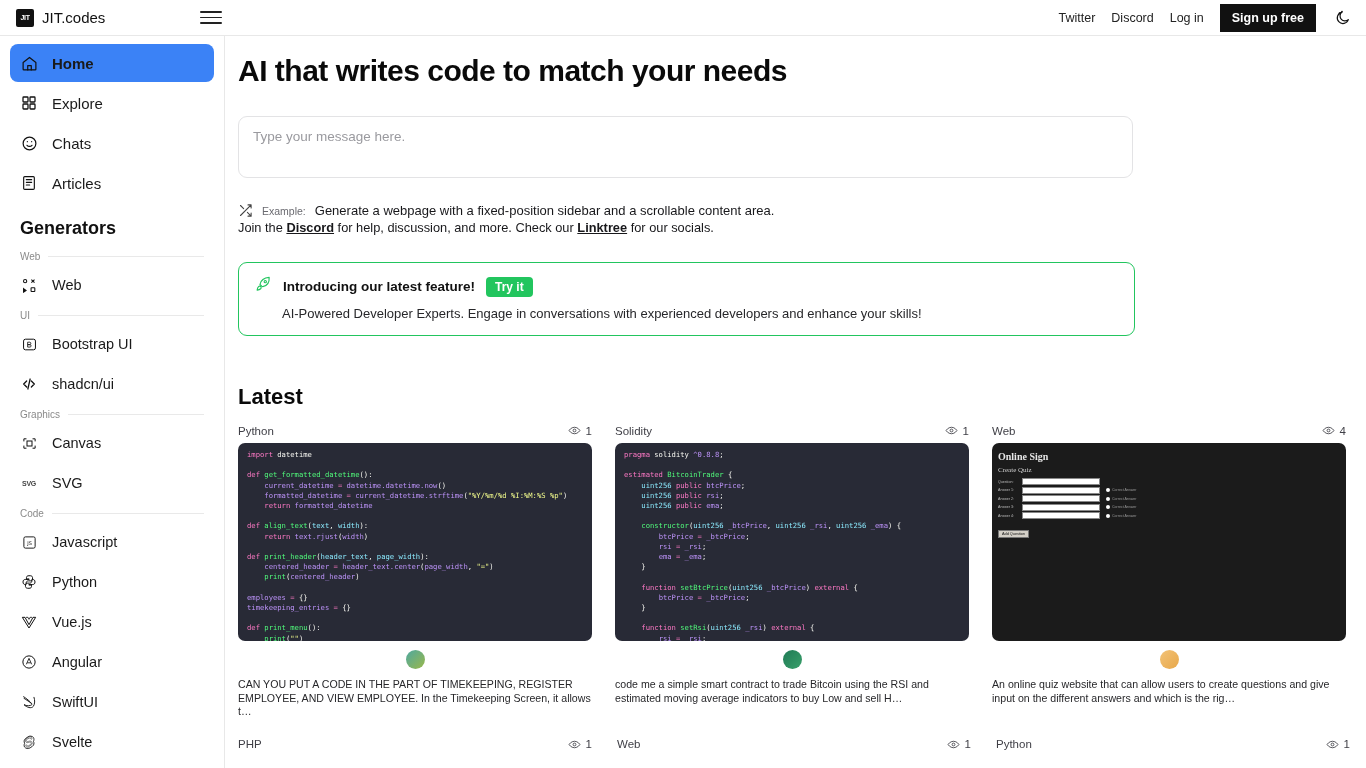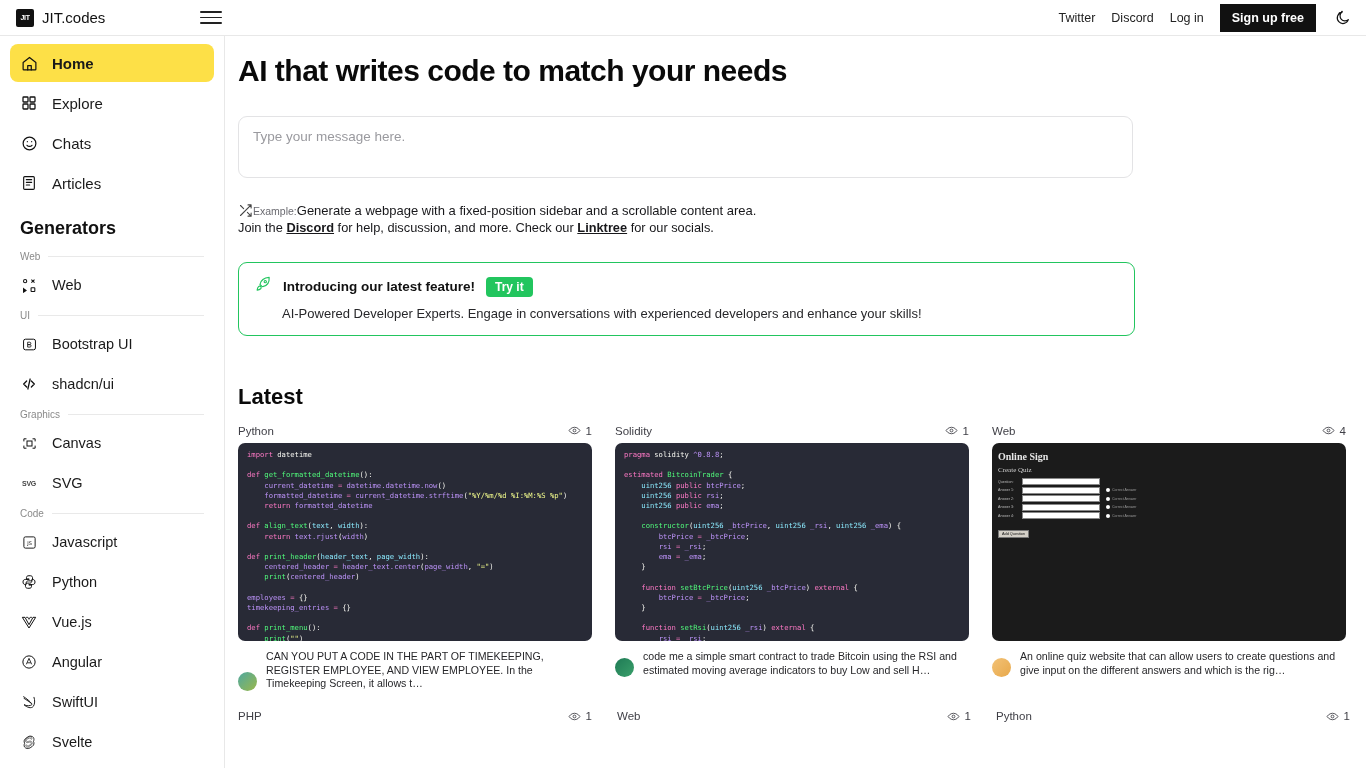--- a/index.html
+++ b/index.html
@@ -41,21 +41,21 @@
   .sidebar {
     position: absolute; top: 36px; left: 0; width: 225px; height: 732px;
     border-right: 1px solid #e8e8e8; background: #fff;
     overflow: hidden; padding: 8px 10px 0 10px;
   }
   .nav-item {
     display: flex; align-items: center; gap: 14px;
     height: 38px; padding: 0 10px; border-radius: 8px;
     font-size: 15px; color: #1a1a1a; cursor: pointer; margin-bottom: 2px;
   }
-  .nav-item.active { background: #fde047; font-weight: 600; }
+  .nav-item.active { background: #3b82f6; font-weight: 600; }
   .nav-icon { width: 18px; height: 18px; display: flex; align-items: center; justify-content: center; flex: 0 0 18px; }
   .nav-icon svg { display: block; }
   .section-title { font-size: 18px; font-weight: 700; padding: 14px 10px 6px 10px; color: #111; }
   .group-label {
     display: flex; align-items: center; gap: 8px;
     font-size: 10px; color: #8a8a8a; padding: 4px 10px 4px 10px; margin-top: 2px;
   }
   .group-label::after { content: ""; flex: 1; height: 1px; background: #e9e9e9; }
   .gen-item {
     display: flex; align-items: center; gap: 14px;
@@ -69,21 +69,21 @@
     position: absolute; top: 36px; left: 225px; width: 1141px; height: 732px;
     overflow: hidden; padding: 18px 0 0 13px;
   }
   .page-title { font-size: 30px; font-weight: 800; letter-spacing: -0.5px; color: #0a0a0a; margin-bottom: 28px; }
   .composer {
     width: 895px; height: 62px; border: 1px solid #e3e3e5; border-radius: 9px;
     padding: 12px 14px; background: #fff;
   }
   .composer-ph { font-size: 13.5px; color: #9a9a9f; }
   .example-row { display: flex; align-items: flex-start; width: 895px; margin-top: 15px; }
-  .example-left { display: flex; align-items: center; padding-top: 10px; flex: 1; }
+  .example-left { display: flex; align-items: center; gap: 9px; padding-top: 10px; flex: 1; }
   .shuffle-icon { width: 15px; height: 15px; flex: 0 0 15px; }
   .example-label { font-size: 10.5px; color: #6a6a70; }
   .example-text { font-size: 13px; color: #18181b; }
   .generate-btn {
     margin-left: auto; background: #8c8c8c; color: #fff; border: none; cursor: pointer;
     border-radius: 7px; width: 155px; height: 38px; font-size: 13px; font-weight: 700;
     letter-spacing: 0.6px; display: flex; align-items: center; justify-content: center; gap: 8px;
     font-family: inherit;
   }
   .join-line { font-size: 12.8px; color: #18181b; margin-top: 2px; }
@@ -119,21 +119,21 @@
   }
   .pv-h1 { color: #e8e8e8; font-family: "Liberation Serif", serif; font-size: 10px; font-weight: 700; }
   .pv-h2 { color: #cfcfcf; font-family: "Liberation Serif", serif; font-size: 7px; margin-top: 4px; margin-bottom: 4px; }
   .pv-row { display: flex; align-items: center; gap: 2px; margin-bottom: 1.5px; }
   .pv-lbl { color: #bdbdbd; font-size: 3.6px; width: 22px; }
   .pv-input { width: 78px; height: 7px; background: #fff; border: 1px solid #888; }
   .pv-radio { width: 4px; height: 4px; border-radius: 50%; background: #fff; margin-left: 4px; }
   .pv-ans { color: #9a9a9a; font-size: 3.6px; }
   .pv-btn { margin-top: 3px; margin-left: 0; background: #d4d0c8; color: #111; font-size: 3.8px;
     border: 1px solid #777; padding: 1px 3px; display: inline-block; }
-  .card-foot { display: flex; gap: 9px; margin-top: 9px; align-items: flex-end; }
+  .card-foot { display: flex; gap: 9px; margin-top: 9px; align-items: center; flex-direction: column; }
   .avatar { width: 19px; height: 19px; border-radius: 50%; flex: 0 0 19px; }
   .card-desc { font-size: 10.6px; line-height: 13.5px; color: #27272a; }
 
   .row2 { display: flex; gap: 25px; margin-top: 19px; }
 
   
   .k { color: #ff79c6; text-align: right; }      
   .f { color: #50fa7b; }      
   .v { color: #bd93f9; }      
   .s { color: #f1fa8c; }      

